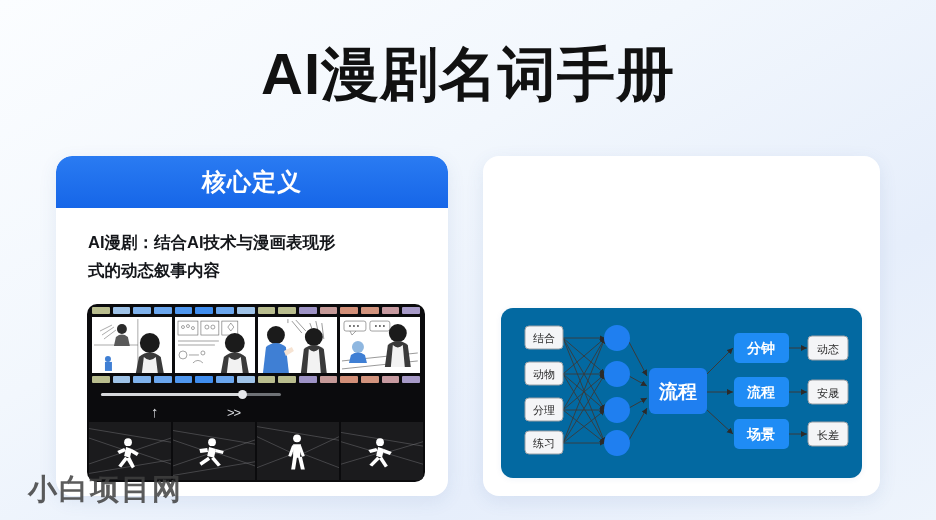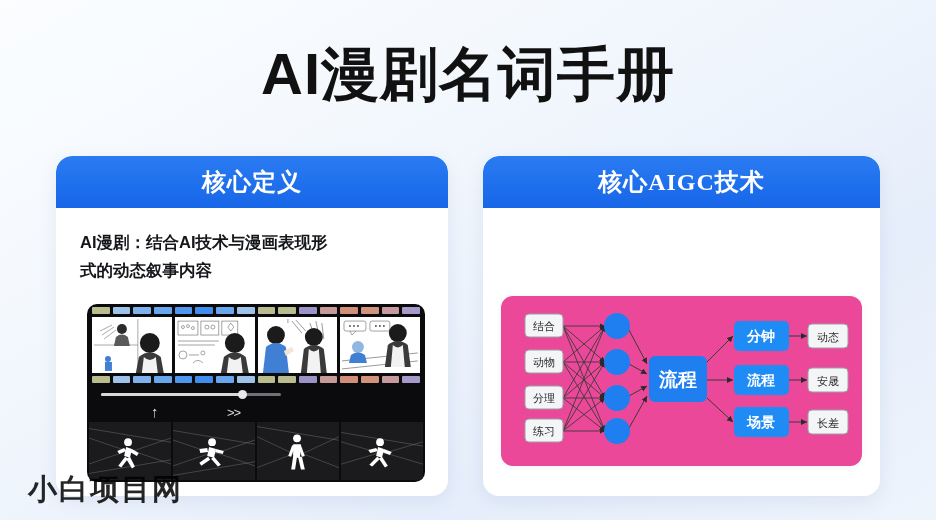--- a/index.html
+++ b/index.html
@@ -53,21 +53,21 @@
     font-family: Liberation Serif, serif;
   }
   .card-header-text {
     color: #ffffff;
     font-size: 24px;
     font-weight: 700;
     letter-spacing: 1px;
   }
 
   .card-body {
-    padding: 20px 22px 0 24px;
+    padding: 20px 22px 0 32px;
   }
 
   .card-text {
     font-size: 16.5px;
     line-height: 28px;
     font-weight: 700;
     color: #14161a;
     white-space: pre-line;
   }
   .card.right .card-text { font-size: 17px; line-height: 29px; }
@@ -153,41 +153,41 @@
     background: #1b1b1d;
     position: relative;
     overflow: hidden;
   }
   .dark-cell svg { position: absolute; inset: 0; width: 100%; height: 100%; }
 
   
   .diagram {
     position: absolute;
     left: 18px;
-    top: 140px;
+    top: 152px;
     width: 361px;
     height: 170px;
-    background: #ec4899;
+    background: #0369a1;
     border-radius: 12px;
     box-shadow: 0 1px 6px rgba(40,80,150,0.07);
     overflow: hidden;
   }
   .diagram svg { display: block; width: 100%; height: 100%; }
 
   
   .watermark {
     position: absolute;
     left: 28px;
     bottom: 14px;
     z-index: 40;
   }
   .wm-cn {
     font-size: 29px;
     font-weight: 700;
-    color: #000000;
+    color: #404040;
     opacity: 0.85;
     letter-spacing: 2px;
     line-height: 34px;
     text-align: right;
   }
   .wm-url {
     font-family: "Liberation Serif", "DejaVu Serif", serif;
     font-size: 19px;
     color: #3b62c4;
     opacity: 0.92;
@@ -429,23 +429,20 @@
           </g>
         </svg>
       </div>
     </div>
 
   </div>
 </div>
 
 <div class="card right">
 
-  <div class="card-header">
-    <span class="card-header-text">核心AIGC技术</span>
-  </div>
 
 
   <div class="diagram">
     <svg viewBox="0 0 361 170">
       <defs>
         <marker id="arw" markerWidth="7" markerHeight="7" refX="6" refY="3" orient="auto">
           <path d="M0,0 L6,3 L0,6 z" fill="#2b2b2b"></path>
         </marker>
       </defs>
 

